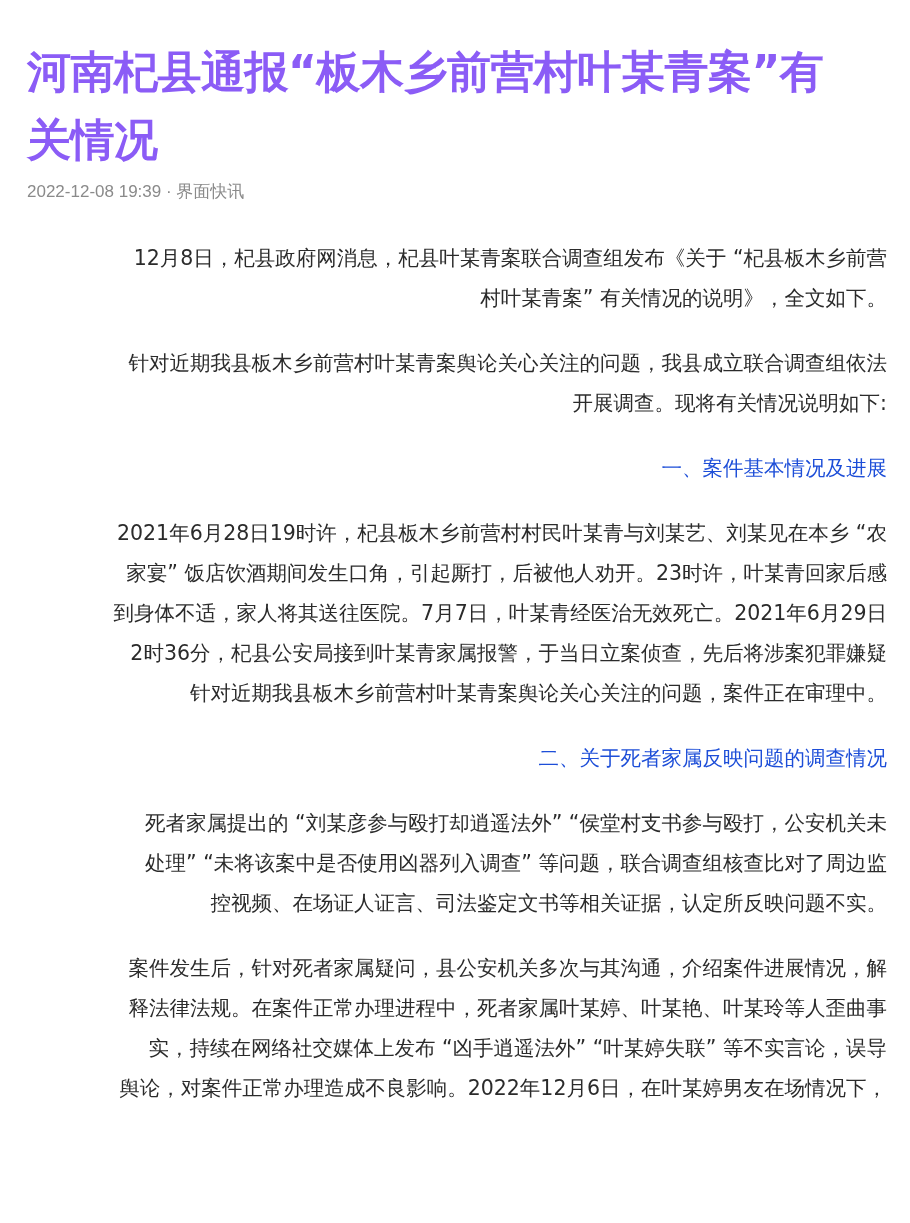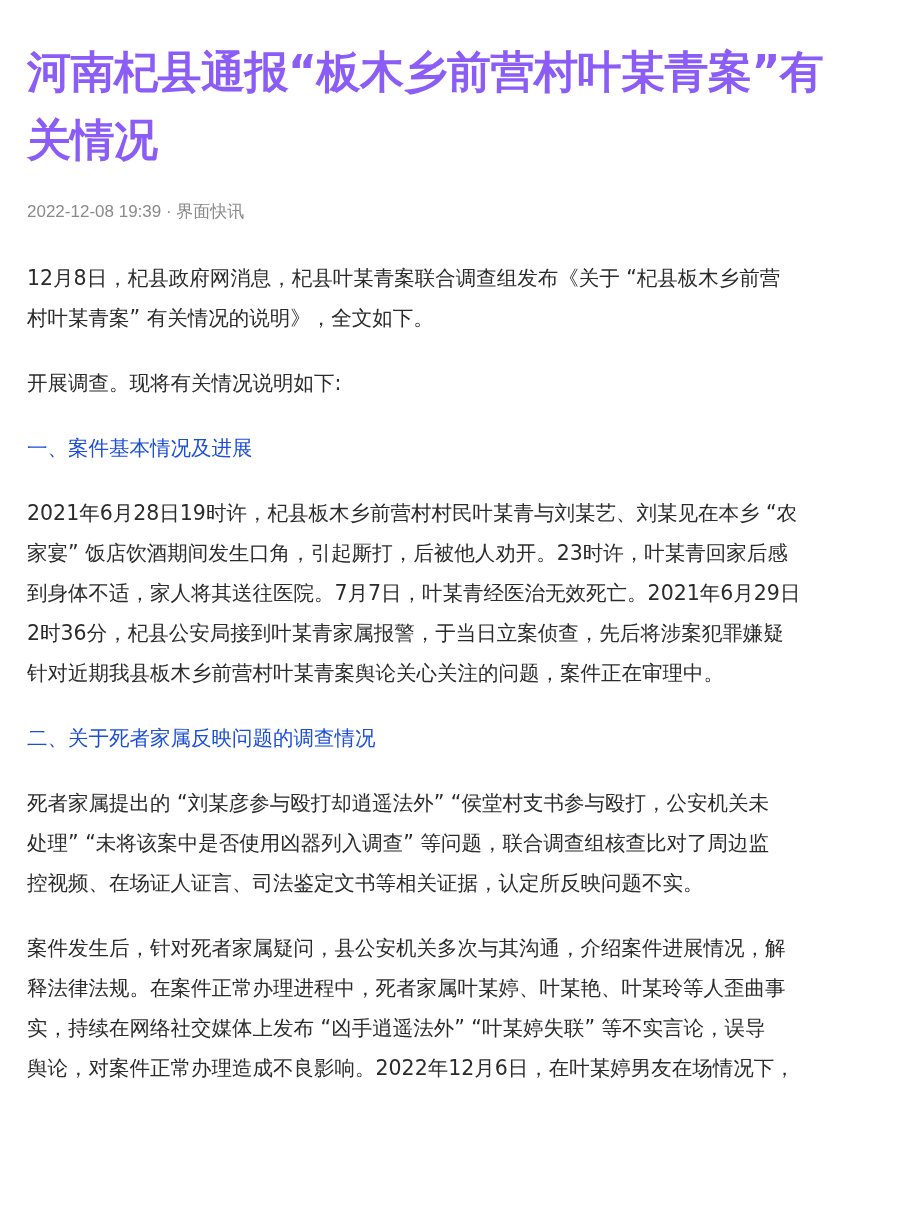--- a/index.html
+++ b/index.html
@@ -12,33 +12,33 @@
     line-height: 68px;
     color: #8b5cf6;
     margin: 0;
     letter-spacing: -0.5px;
   }
   .title .line { display: block; white-space: nowrap; }
   .meta {
     font-family: "Liberation Sans", sans-serif;
     font-size: 17px;
     color: #8a8a8a;
-    margin-top: 26px;
+    margin-top: 6px;
     height: 24px;
     white-space: nowrap;
   }
   .body { margin-top: 34px; }
   .para {
     font-family: "DejaVu Sans", sans-serif;
     font-size: 20.5px;
     line-height: 40px;
     color: #2b2b2b;
     margin: 0 0 25px 0;
   }
-  .para .line { display: block; white-space: nowrap; }
+  .para .line { display: block; white-space: nowrap; text-align: right; }
   .para.heading { color: #1d4ed8; }
 </style>
 </head>
 <body>
 
 <div class="article">
   <h1 class="title">
     <span class="line">河南杞县通报“板木乡前营村叶某青案”有</span>
     <span class="line">关情况</span>
   </h1>
@@ -47,20 +47,21 @@
     <span>2022-12-08 19:39</span><span> · </span><span>界面快讯</span>
   </div>
 
   <div class="body">
     <p class="para">
       <span class="line">12月8日，杞县政府网消息，杞县叶某青案联合调查组发布《关于 “杞县板木乡前营</span>
       <span class="line">村叶某青案”  有关情况的说明》，全文如下。</span>
     </p>
 
     <p class="para">
+      <span class="line">针对近期我县板木乡前营村叶某青案舆论关心关注的问题，我县成立联合调查组依法</span>
       <span class="line">开展调查。现将有关情况说明如下:</span>
     </p>
 
     <p class="para heading">
       <span class="line">一、案件基本情况及进展</span>
     </p>
 
     <p class="para">
       <span class="line">2021年6月28日19时许，杞县板木乡前营村村民叶某青与刘某艺、刘某见在本乡 “农</span>
       <span class="line">家宴” 饭店饮酒期间发生口角，引起厮打，后被他人劝开。23时许，叶某青回家后感</span>

